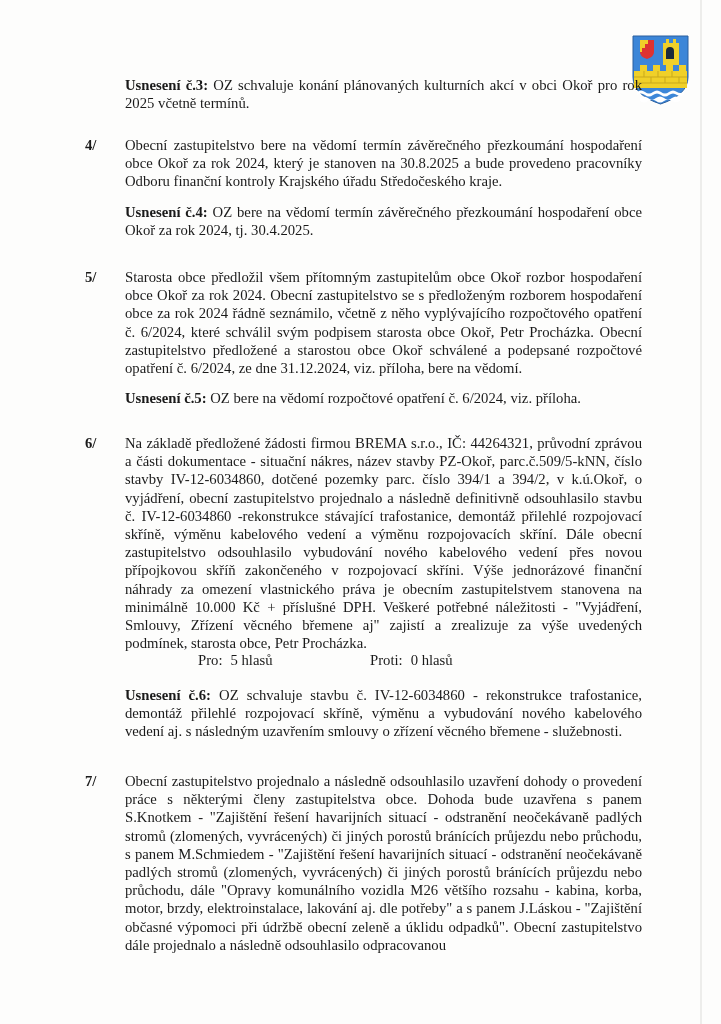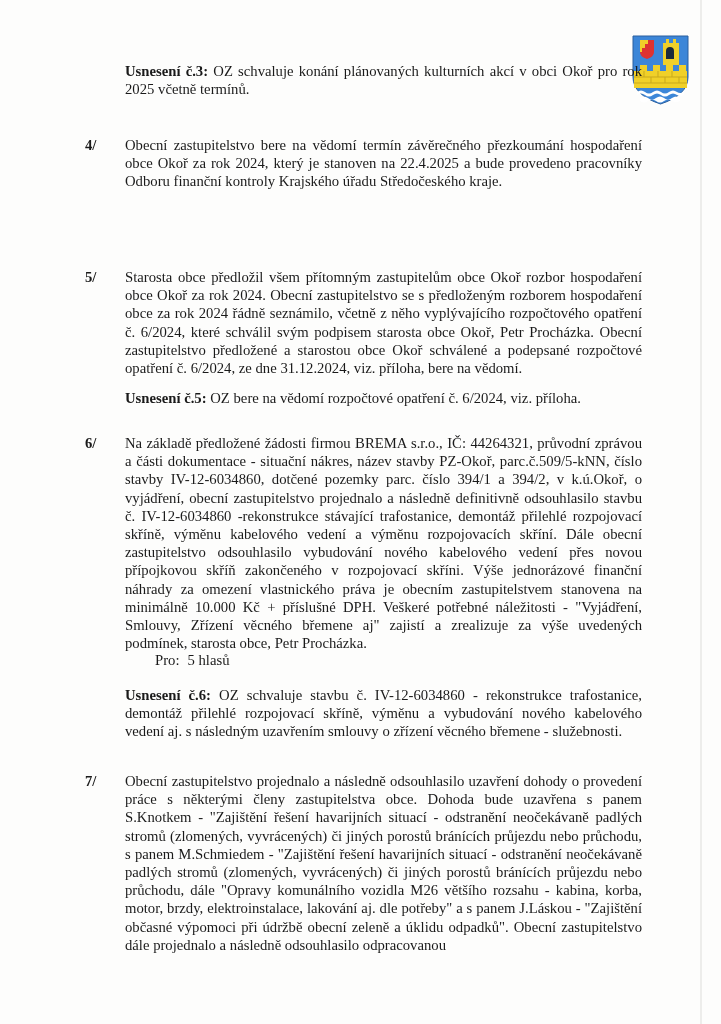--- a/index.html
+++ b/index.html
@@ -7,31 +7,31 @@
     width:721px;height:1024px;position:relative;
     background:#fdfdfc;overflow:hidden;
     font-family:"Liberation Serif","DejaVu Serif",serif;
     color:#1a1a1a;
   }
   .page{position:absolute;inset:0;}
   
   .scan-line{position:absolute;left:700px;top:0;width:2px;height:1024px;background:#ededeb;}
   .txt{font-size:14.7px;line-height:18.2px;text-align:justify;}
   .bold{font-weight:bold;}
-  .res3{position:absolute;left:125px;top:47px;width:517px;}
+  .res3{position:absolute;left:125px;top:61px;width:517px;}
   .item{position:absolute;left:85px;width:557px;display:flex;}
   .item .num{width:40px;flex-shrink:0;font-weight:bold;text-align:left;}
   .item .body{width:517px;}
   .resolution{margin-top:12px;}
   .item4{top:136px;}
   .item5{top:268px;}
   .item6{top:434px;}
   .item7{top:772px;}
   .vote{position:absolute;left:155px;top:651px;width:520px;display:flex;font-size:14.7px;line-height:18.2px;}
-  .vote .col1{width:172px;}
+  .vote .col1{width:172px;margin-left:43px;}
   .vote .col2{width:173px;}
   .vote .col3{flex:1;}
   .vote .lbl{margin-right:8px;}
   .res6{position:absolute;left:125px;top:671px;width:517px;}
   .crest{position:absolute;left:632px;top:35px;width:57px;height:70px;}
 </style>
 </head>
 <body>
 
 <div class="page">
@@ -57,41 +57,43 @@
       <path d="M5,57 q4,-3 8,0 q4,3 8,0 q4,-3 8,0 q4,3 8,0 q4,-3 8,0 q3,2 7,0 v3 q-4,2 -7,0 q-4,-3 -8,0 q-4,3 -8,0 q-4,-3 -8,0 q-4,3 -8,0 q-4,-3 -8,0 Z" fill="#ffffff"></path>
       <path d="M8,63 q4,-3 8,0 q4,3 8,0 q4,-3 8,0 q4,3 8,0 q4,-3 8,0 v3 q-4,2 -8,0 q-4,-3 -8,0 q-4,3 -8,0 q-4,-3 -8,0 q-4,3 -8,0 Z" fill="#ffffff"></path>
     </svg>
   </div>
 
   <p class="txt res3"><span class="bold">Usnesení č.3:</span> <span>OZ schvaluje  konání plánovaných kulturních akcí v obci Okoř pro rok 2025 včetně termínů.</span></p>
 
   <div class="item item4">
     <div class="num txt">4/</div>
     <div class="body">
-      <p class="txt" style="margin:0">Obecní zastupitelstvo bere na vědomí termín závěrečného přezkoumání hospodaření obce Okoř za rok 2024, který je stanoven na 22.4.2025 a bude provedeno pracovníky Odboru finanční kontroly Krajského úřadu Středočeského kraje.</p>
+      <p class="txt" style="margin:0">Obecní zastupitelstvo bere na vědomí termín závěrečného přezkoumání hospodaření obce Okoř za rok 2024, který je stanoven na 30.8.2025 a bude provedeno pracovníky Odboru finanční kontroly Krajského úřadu Středočeského kraje.</p>
+      <p class="txt resolution" style="margin-bottom:0"><span class="bold">Usnesení č.4:</span> <span>OZ bere na vědomí termín závěrečného přezkoumání hospodaření obce Okoř za rok 2024, tj. 30.4.2025.</span></p>
     </div>
   </div>
 
   <div class="item item5">
     <div class="num txt">5/</div>
     <div class="body">
       <p class="txt" style="margin:0">Starosta obce předložil všem přítomným zastupitelům obce Okoř rozbor hospodaření obce Okoř za rok 2024. Obecní zastupitelstvo se s předloženým rozborem hospodaření obce za rok 2024 řádně seznámilo, včetně z něho vyplývajícího rozpočtového opatření č. 6/2024, které schválil svým podpisem starosta obce Okoř, Petr Procházka. Obecní zastupitelstvo předložené a starostou obce Okoř schválené a podepsané rozpočtové opatření č. 6/2024, ze dne 31.12.2024, viz. příloha, bere na vědomí.</p>
       <p class="txt resolution" style="margin-bottom:8px"><span class="bold">Usnesení č.5:</span> <span>OZ bere na vědomí rozpočtové opatření č. 6/2024, viz. příloha.</span></p>
     </div>
   </div>
 
   <div class="item item6">
     <div class="num txt">6/</div>
     <div class="body">
       <p class="txt" style="margin:0">Na základě předložené žádosti firmou BREMA s.r.o., IČ: 44264321, průvodní zprávou a části dokumentace - situační nákres, název stavby PZ-Okoř, parc.č.509/5-kNN, číslo stavby IV-12-6034860, dotčené pozemky parc. číslo 394/1 a 394/2, v k.ú.Okoř, o vyjádření, obecní zastupitelstvo projednalo a následně definitivně odsouhlasilo stavbu č. IV-12-6034860 -rekonstrukce stávající trafostanice, demontáž přilehlé rozpojovací skříně, výměnu kabelového vedení a výměnu rozpojovacích skříní. Dále obecní zastupitelstvo odsouhlasilo vybudování nového kabelového vedení přes novou přípojkovou skříň zakončeného v rozpojovací skříni. Výše jednorázové finanční náhrady za omezení vlastnického práva je obecním zastupitelstvem stanovena na minimálně 10.000 Kč + příslušné DPH. Veškeré potřebné náležitosti - "Vyjádření, Smlouvy, Zřízení věcného břemene aj" zajistí a zrealizuje za výše uvedených podmínek, starosta obce, Petr Procházka.</p>
     </div>
   </div>
 
   <div class="vote">
     <div class="col1"><span class="lbl">Pro:</span><span>5 hlasů</span></div>
+    <div class="col2"><span class="lbl">Proti:</span><span>0 hlasů</span></div>
   </div>
 
   <p class="txt res6"><span class="bold">Usnesení č.6:</span> <span>OZ schvaluje  stavbu č. IV-12-6034860 - rekonstrukce trafostanice, demontáž přilehlé rozpojovací skříně, výměnu a vybudování nového kabelového vedení aj. s následným uzavřením smlouvy o zřízení věcného břemene - služebnosti.</span></p>
 
   <div class="item item7">
     <div class="num txt">7/</div>
     <div class="body">
       <p class="txt" style="margin:0">Obecní zastupitelstvo projednalo a následně odsouhlasilo uzavření dohody o provedení práce s některými členy zastupitelstva obce. Dohoda bude uzavřena s panem S.Knotkem - "Zajištění řešení havarijních situací - odstranění neočekávaně padlých stromů  (zlomených, vyvrácených) či jiných porostů bránících průjezdu nebo průchodu, s panem M.Schmiedem -  "Zajištění řešení havarijních situací - odstranění neočekávaně padlých stromů  (zlomených, vyvrácených) či jiných porostů bránících průjezdu nebo průchodu, dále "Opravy komunálního vozidla M26 většího rozsahu - kabina, korba, motor, brzdy, elektroinstalace, lakování aj. dle potřeby" a s panem J.Láskou - "Zajištění občasné výpomoci při údržbě obecní zeleně a úklidu odpadků". Obecní zastupitelstvo dále projednalo a následně odsouhlasilo odpracovanou</p>
     </div>
   </div>

